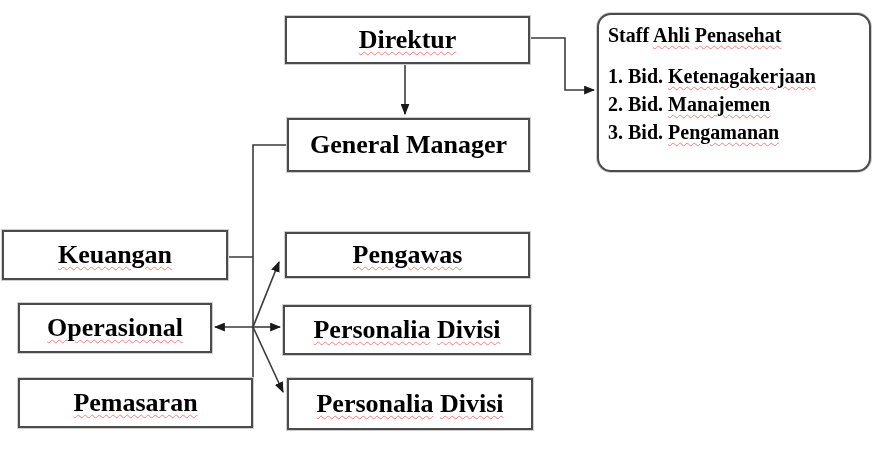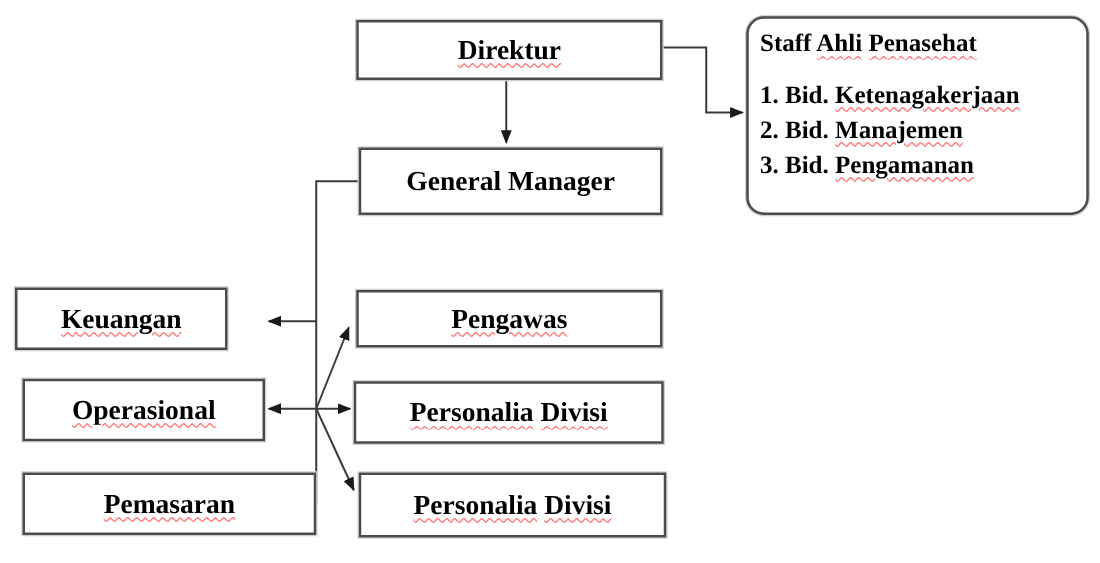--- a/index.html
+++ b/index.html
@@ -21,34 +21,34 @@
     position: absolute;
     box-sizing: border-box;
     background: #ffffff;
     border: 2px solid #4b4b4b;
     box-shadow: 0 0 0 1px #cfcfcf;
     display: flex;
     align-items: center;
     justify-content: center;
     font-weight: bold;
     color: #000000;
-    font-size: 22px;
+    font-size: 26px;
     white-space: nowrap;
   }
   .wavy {
     text-decoration-line: underline;
     text-decoration-style: wavy;
     text-decoration-color: #ff7d7d;
     text-decoration-thickness: 1px;
     text-underline-offset: 3px;
   }
   
   .n-direktur      { left: 285px; top: 16px;  width: 245px; height: 48px; }
   .n-gm            { left: 287px; top: 118px; width: 243px; height: 54px; }
-  .n-keuangan      { left: 12px;  top: 230px; width: 170px; height: 50px; }
+  .n-keuangan      { left: 2px;  top: 230px; width: 226px; height: 50px; }
   .n-operasional   { left: 18px;  top: 303px; width: 194px; height: 50px; }
   .n-pemasaran     { left: 18px;  top: 378px; width: 235px; height: 50px; }
   .n-pengawas      { left: 285px; top: 232px; width: 245px; height: 46px; }
   .n-personalia1   { left: 283px; top: 305px; width: 248px; height: 50px; }
   .n-personalia2   { left: 287px; top: 378px; width: 246px; height: 52px; }
   .n-advisor {
     left: 597px; top: 13px; width: 274px; height: 159px;
     display: block;
     padding: 9px 8px 0 9px;
     font-size: 20px;

